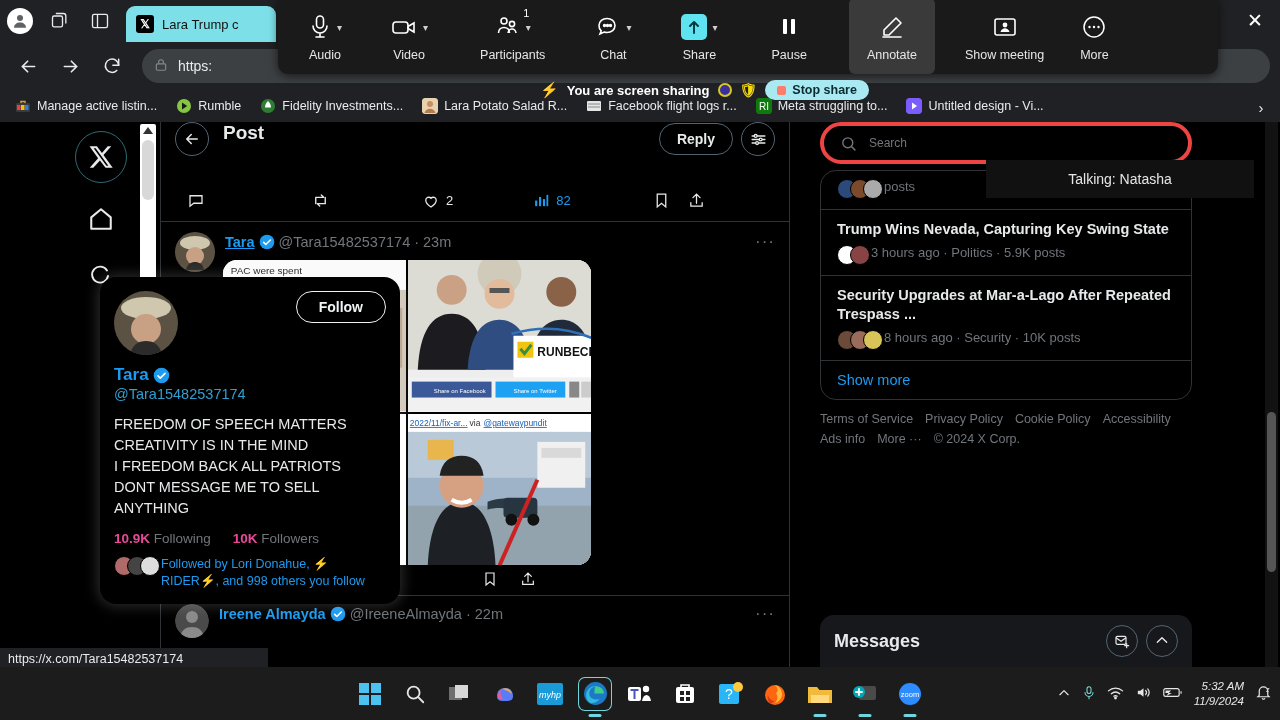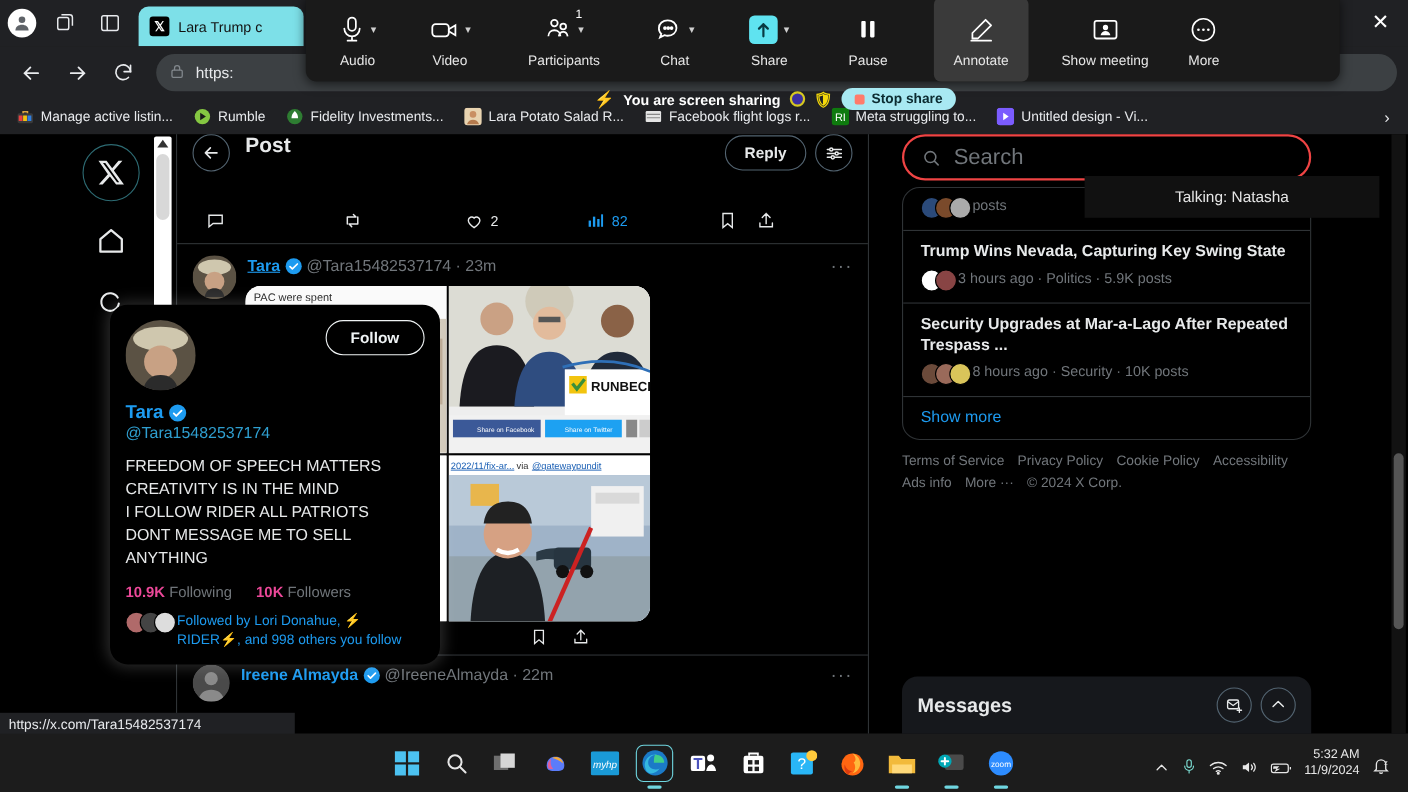--- a/index.html
+++ b/index.html
@@ -76,21 +76,21 @@
   .hc-handle { color:#2f9fd0; font-size:14.5px; margin-top:1px; }
   .hc-bio { margin-top:12px; font-size:14.5px; line-height:1.45; color:#e7e9ea; }
   .hc-stats { margin-top:12px; font-size:13.5px; color:#71767b; display:flex; gap:22px; }
   .hc-stats b { color:#ec4899; }
   .hc-follow-line { margin-top:10px; display:flex; gap:8px; font-size:12.5px; color:#1d9bf0; line-height:1.35; }
   .facepile { display:flex; flex:none; }
   .facepile i { width:20px; height:20px; border-radius:50%; display:block; margin-right:-7px; border:1px solid #000; }
 
   
   .rightcol { position:absolute; left:820px; top:0; width:400px; height:545px; }
-  .searchbox { width:372px; height:42px; border:2px solid #ef4444; border-radius:22px; display:flex; align-items:center; gap:12px; padding:0 16px; color:#71767b; font-size:20px; }
+  .searchbox { width:372px; height:42px; border:4px solid #ef4444; border-radius:22px; display:flex; align-items:center; gap:12px; padding:0 16px; color:#71767b; font-size:12px; }
   .trends { margin-top:6px; width:372px; border:1px solid #2f3336; border-radius:16px; overflow:hidden; }
   .trend { padding:10px 16px; border-bottom:1px solid #2f3336; }
   .trend:last-child { border-bottom:none; }
   .tr-title { font-size:14.5px; font-weight:bold; line-height:1.3; }
   .tr-meta { margin-top:6px; display:flex; gap:8px; align-items:flex-start; font-size:13px; color:#71767b; line-height:1.3; }
   .showmore { padding:11px 16px; color:#1d9bf0; font-size:14.5px; }
   .footer-links { margin-top:12px; width:372px; display:flex; flex-wrap:wrap; gap:6px 12px; font-size:12.5px; color:#71767b; }
   .footer-links a { color:#71767b; text-decoration:none; }
   .msgbar { position:absolute; left:0; bottom:0; width:372px; height:52px; display:flex; align-items:center; padding:0 14px; background:#16181c; border-radius:14px 14px 0 0; }
   .msg-title { font-size:18px; font-weight:bold; }
@@ -123,21 +123,21 @@
   .stopdot { width:9px; height:9px; background:#ff7b6b; border-radius:2px; display:block; }
 
   .talking { position:absolute; left:986px; top:160px; width:268px; height:38px; background:#111; display:flex; align-items:center; justify-content:center; font-size:14px; color:#e6e6e6; z-index:62; }
 
   
   #taskbar { position:absolute; left:0; bottom:0; width:1280px; height:53px; background:#1c1c1c; display:flex; align-items:center; z-index:70; }
   .tb-center { position:absolute; left:50%; transform:translateX(-50%); display:flex; align-items:center; gap:13px; }
   .tbi { width:32px; height:32px; border-radius:5px; display:flex; align-items:center; justify-content:center; position:relative; }
   .tbi.act { box-shadow:0 0 0 1px #6fd6e0; border-radius:6px; }
   .runbar { position:absolute; bottom:-7px; left:50%; transform:translateX(-50%); width:13px; height:3px; background:#6fd6e0; border-radius:2px; }
-  .tray { position:absolute; right:16px; display:flex; align-items:flex-end; gap:11px; color:#e6e6e6; font-size:11.5px; }
+  .tray { position:absolute; right:8px; display:flex; align-items:center; gap:11px; color:#e6e6e6; font-size:11.5px;font-style:italic; }
   .clock { text-align:right; line-height:1.25; font-size:11.5px; }
 </style>
 </head>
 <body>
 
 <div id="browser">
 
   <div class="tabstrip">
     <div class="tb-icon">
       <div class="avatar-circle">
@@ -518,21 +518,21 @@
         <span>Tara</span>
         <svg width="17" height="17" viewBox="0 0 24 24">
             <circle cx="12" cy="12" r="11" fill="#1d9bf0"></circle>
             <path d="M7 12.5l3.2 3.2L17 9" stroke="#fff" stroke-width="2.3" fill="none" stroke-linecap="round" stroke-linejoin="round"></path>
           </svg>
       </div>
       <div class="hc-handle">@Tara15482537174</div>
       <div class="hc-bio">
         <div>FREEDOM OF SPEECH MATTERS</div>
         <div>CREATIVITY IS IN THE MIND</div>
-        <div>I FOLLOW RIDER ALL PATRIOTS</div>
+        <div>I FREEDOM BACK ALL PATRIOTS</div>
         <div>DONT MESSAGE ME TO SELL</div>
         <div>ANYTHING</div>
       </div>
       <div class="hc-stats">
         <span><b>10.9K</b> <span>Following</span></span>
         <span><b>10K</b> <span>Followers</span></span>
       </div>
       <div class="hc-follow-line">
         <span class="facepile">
           <i style="background:#b06a6a"></i>

